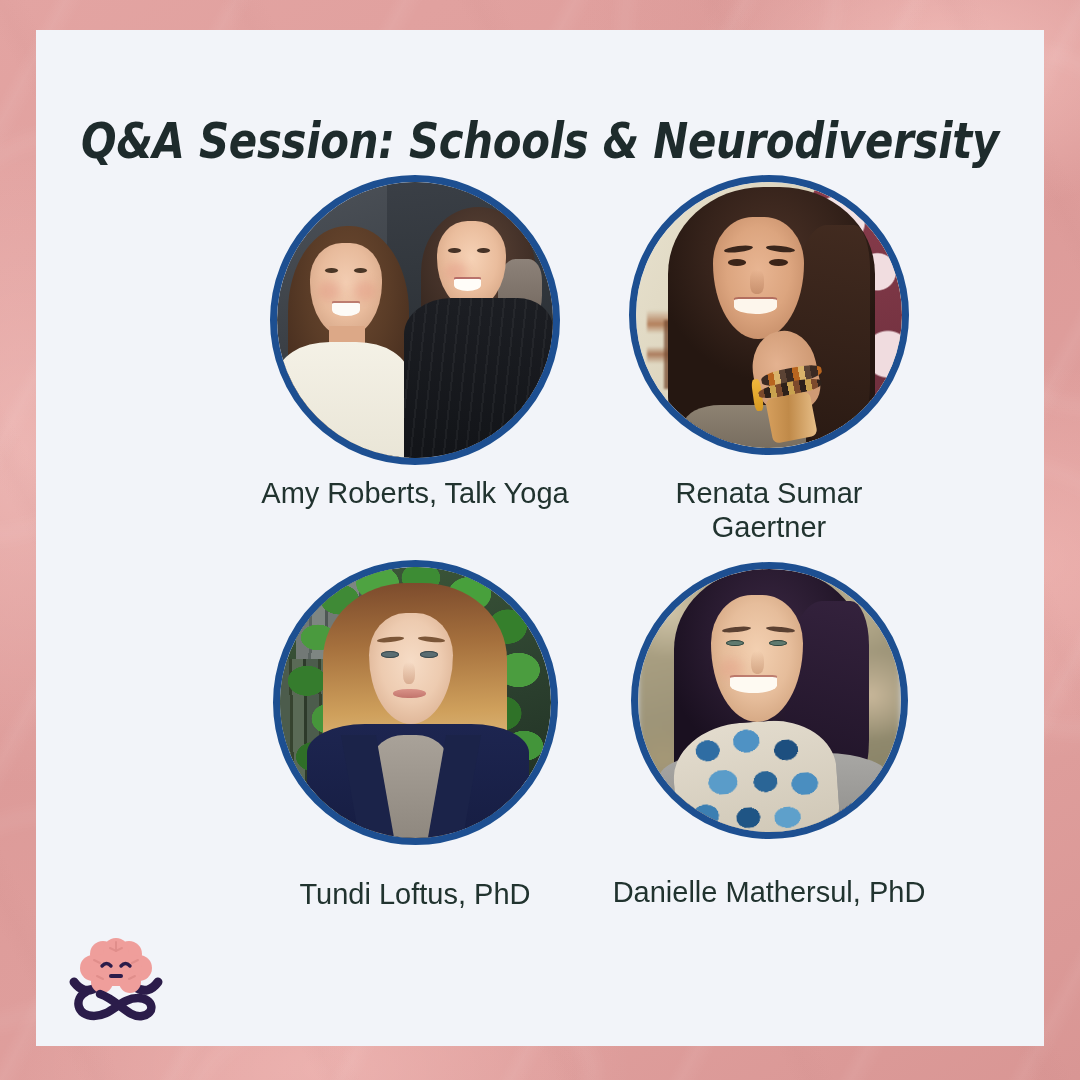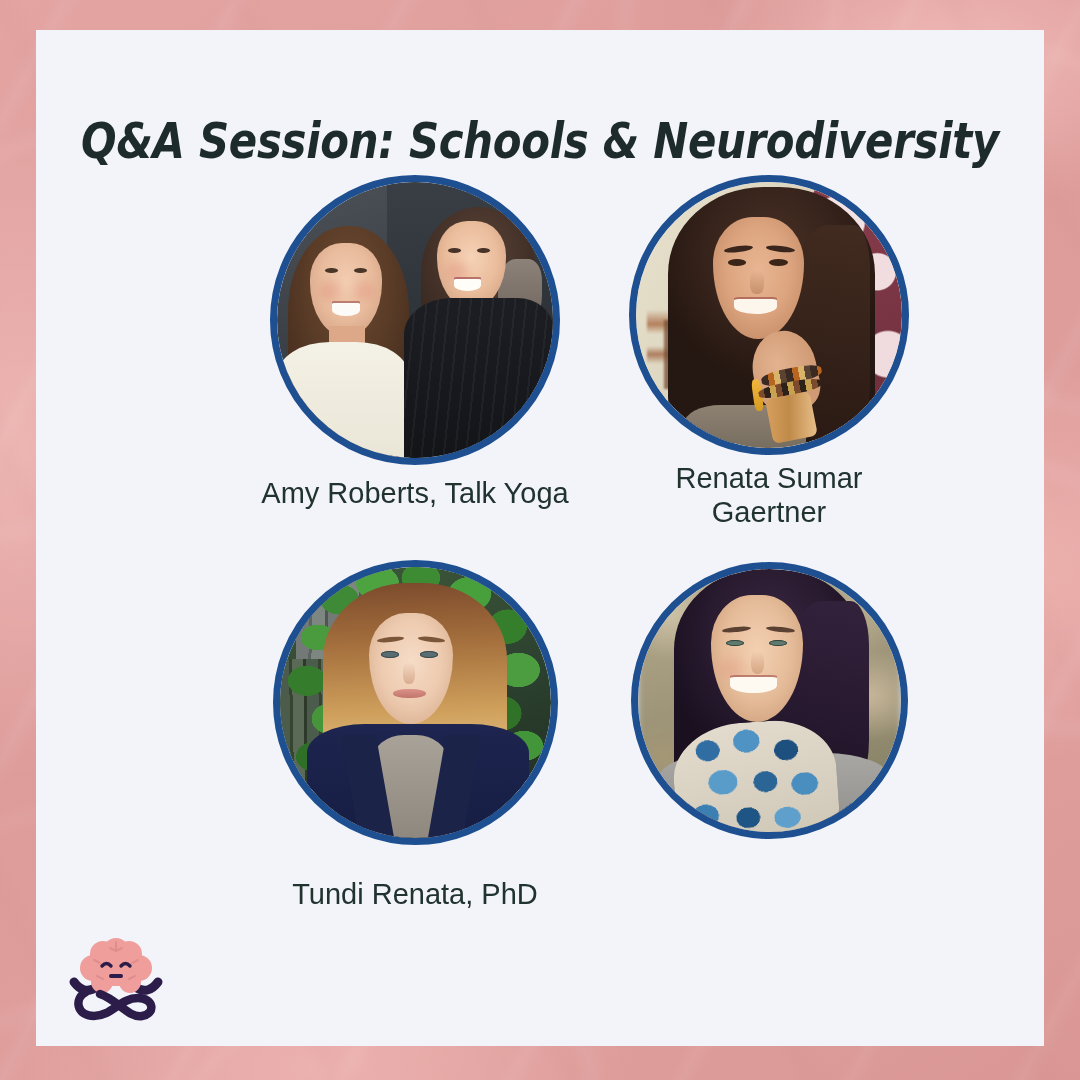--- a/index.html
+++ b/index.html
@@ -121,21 +121,21 @@
   #spk-2 { left: 548px; top: 145px; width: 370px; }
   #spk-3 { left: 194px; top: 530px; width: 370px; }
   #spk-4 { left: 548px; top: 532px; width: 370px; }
 
   #spk-1 .photo-ring { width: 290px; height: 290px; }
   #spk-2 .photo-ring { width: 280px; height: 280px; }
   #spk-3 .photo-ring { width: 285px; height: 285px; }
   #spk-4 .photo-ring { width: 277px; height: 277px; }
 
   #spk-1 .speaker-name { margin-top: 11px; }
-  #spk-2 .speaker-name { margin-top: 6px; }
+  #spk-2 .speaker-name { margin-top: 21px; }
   #spk-3 .speaker-name { margin-top: 32px; }
   #spk-4 .speaker-name { margin-top: 36px; }
 
   
   .p1-bg { position:absolute; inset:0; background: linear-gradient(160deg,#4d5259 0%,#3b4046 45%,#2e3338 100%); }
   .p1-wall-dark { position:absolute; left:40%; top:0; width:60%; height:100%;
     background: linear-gradient(175deg,#3a3f46 0%,#2c3136 60%,#24282d 100%); }
   
   .p1-hairL { position:absolute; left:4%; top:16%; width:44%; height:74%;
     background: radial-gradient(ellipse 58% 62% at 50% 30%, #6d4a31 0%, #5a3c27 60%, #4a3020 100%);
@@ -427,41 +427,42 @@
           <div class="p3-lapel2"></div>
         <div class="p3-face"></div>
         <div class="p3-brow1"></div>
           <div class="p3-brow2"></div>
         <div class="p3-eye1"></div>
           <div class="p3-eye2"></div>
         <div class="p3-nose"></div>
           <div class="p3-lips"></div>
       </div>
     </div>
-    <div class="speaker-name">Tundi Renata, PhD</div>
+    <div class="speaker-name">Tundi Loftus, PhD</div>
   </div>
 
   <div class="speaker" id="spk-4">
     <div class="photo-ring">
       <div class="photo">
         <div class="p4-bg"></div>
         <div class="p4-hair"></div>
           <div class="p4-hairR"></div>
         <div class="p4-sweater"></div>
         <div class="p4-face"></div>
         <div class="p4-cheek"></div>
         <div class="p4-brow1"></div>
           <div class="p4-brow2"></div>
         <div class="p4-eye1"></div>
           <div class="p4-eye2"></div>
         <div class="p4-nose"></div>
           <div class="p4-smile"></div>
         <div class="p4-scarf"></div>
       </div>
     </div>
+    <div class="speaker-name">Danielle Mathersul, PhD</div>
   </div>
 
 
   <div id="logo">
     <svg viewBox="0 0 104 104" width="104" height="104" aria-hidden="true">
 
       <g fill="none" stroke="#2b1c4a" stroke-width="9" stroke-linecap="round">
         <path d="M34 62 C 24 70, 16 66, 10 58"></path>
         <path d="M70 62 C 80 70, 88 66, 94 58"></path>
       </g>

